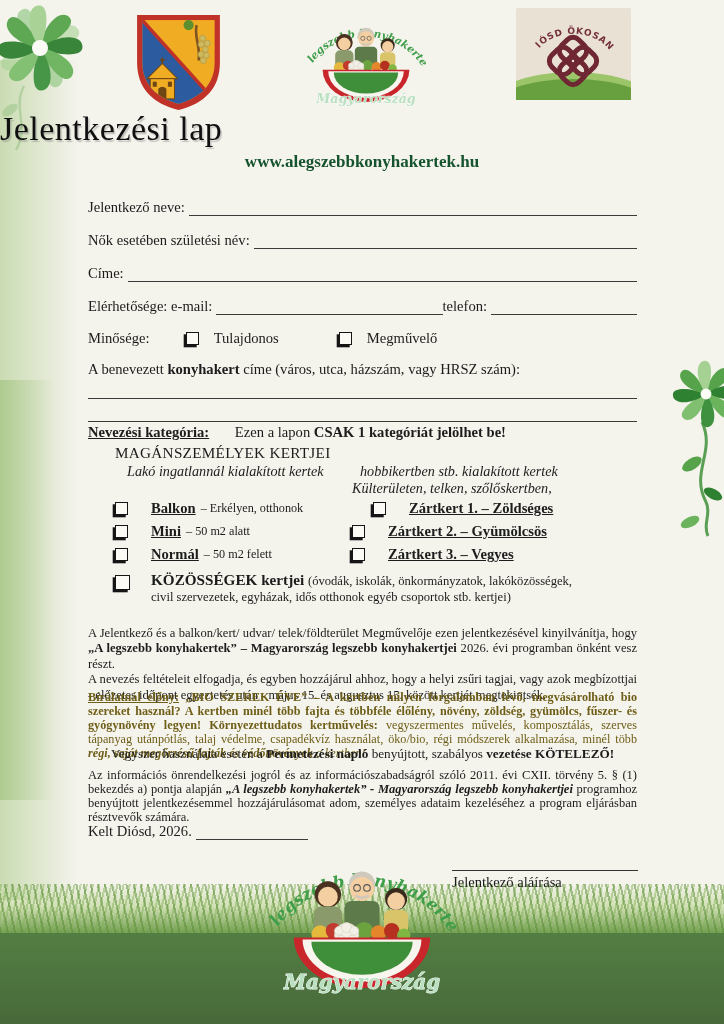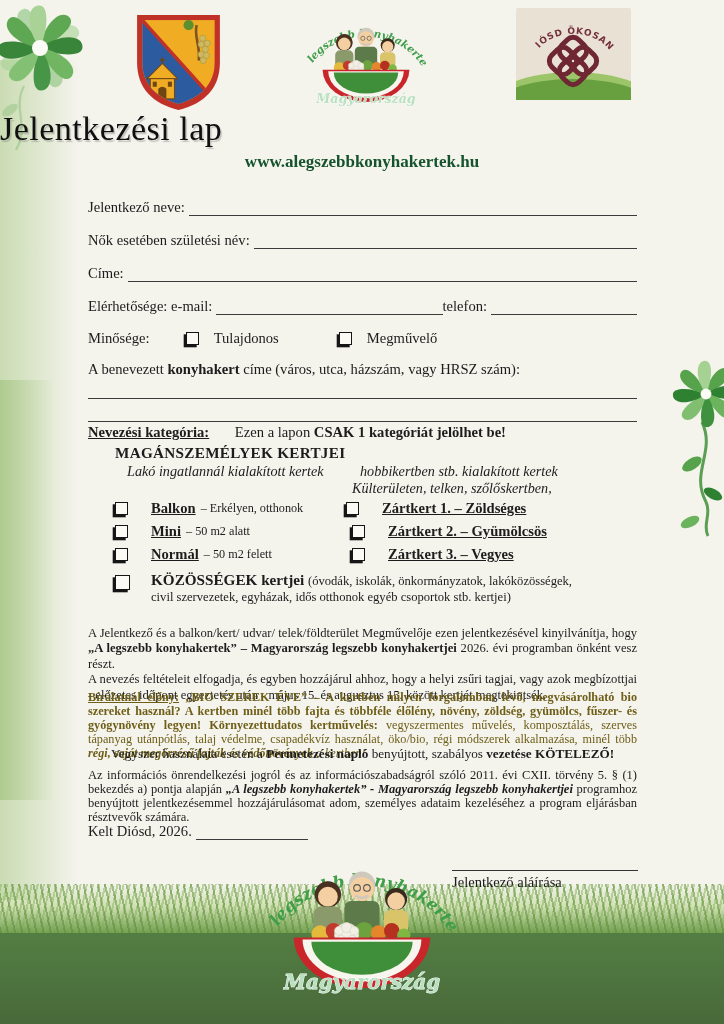--- a/index.html
+++ b/index.html
@@ -36,21 +36,21 @@
   .row{position:absolute;left:88px;right:87px;display:flex;align-items:flex-end;
     font-size:14.6px;height:20px;}
   .fill{flex:1 1 auto;border-bottom:1.2px solid #3a3a3a;height:17px;margin-left:4px;}
   .fill.short{flex:0 0 112px;}
   .hr{position:absolute;left:88px;right:87px;border-bottom:1.2px solid #3a3a3a;height:14px;}
   .cb{display:inline-block;width:11px;height:11px;border:1.7px solid #151515;
     background:#fbfaf4;box-shadow:-2.3px 2.3px 0 0 #151515;flex:0 0 auto;}
   .cb.big{width:13px;height:13px;}
   .inline-row{position:absolute;left:88px;right:87px;font-size:14.6px;}
   .u{text-decoration:underline;}
-  .cat-head{position:absolute;left:115px;font-size:15.2px;font-weight:bold;letter-spacing:.3px;}
+  .cat-head{position:absolute;left:115px;font-size:15.2px;font-weight:normal;letter-spacing:.3px;}
   .cat-sub{position:absolute;font-size:14.2px;font-style:italic;line-height:17px;}
   .cat-row{position:absolute;display:flex;align-items:center;height:18px;}
   .catname{font-weight:bold;text-decoration:underline;font-size:14.6px;margin-left:23px;white-space:nowrap;}
   .catdesc{font-size:12.2px;margin-left:5px;white-space:nowrap;}
   .kozo{position:absolute;left:115px;width:462px;display:flex;align-items:flex-start;}
   .kozo-text{margin-left:21px;font-size:12.6px;line-height:16px;}
   .kozo-text b{font-size:15.2px;}
   .para{position:absolute;left:88px;right:87px;text-align:justify;margin:0;}
   .p-decl{font-size:12.6px;line-height:15.4px;}
   .p-bio{font-size:12.2px;line-height:13.9px;color:#6e5e17;}
@@ -263,21 +263,21 @@
     <span class="cb"></span>
     <span class="catname">Mini</span>
     <span class="catdesc">– 50 m2 alatt</span>
   </div>
   <div class="cat-row" style="top:545px;left:115px">
     <span class="cb"></span>
     <span class="catname">Normál</span>
     <span class="catdesc">– 50 m2 felett</span>
   </div>
 
-  <div class="cat-row" style="top:499px;left:346px">
+  <div class="cat-row" style="top:499px;left:373px">
     <span class="cb"></span>
     <span class="catname">Zártkert 1. – Zöldséges</span>
   </div>
   <div class="cat-row" style="top:522px;left:352px">
     <span class="cb"></span>
     <span class="catname">Zártkert 2. – Gyümölcsös</span>
   </div>
   <div class="cat-row" style="top:545px;left:352px">
     <span class="cb"></span>
     <span class="catname">Zártkert 3. – Vegyes</span>

